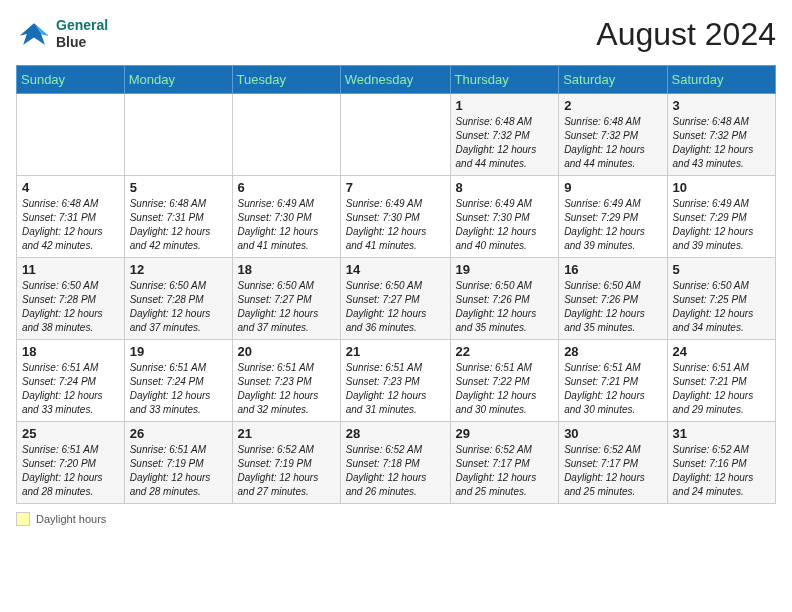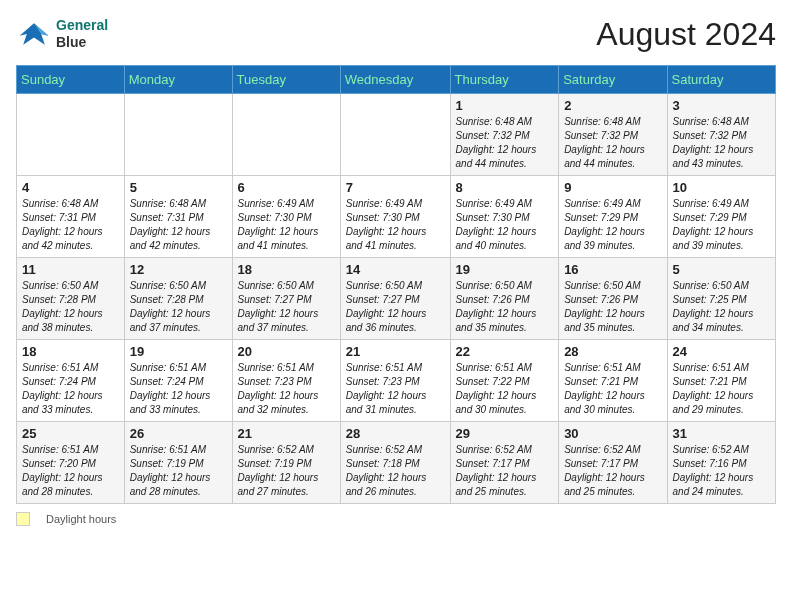--- a/index.html
+++ b/index.html
@@ -86,21 +86,21 @@
     }
     .empty-cell {
       background: #fff !important;
     }
     .footer {
       margin-top: 8px;
       font-size: 11px;
       color: #555;
       display: flex;
       align-items: center;
-      gap: 16px;
+      gap: 6px;
     }
     .daylight-box {
       width: 14px;
       height: 14px;
       background: #ffffaa;
       border: 1px solid #ccc;
       display: inline-block;
     }
   </style>
 </head>

